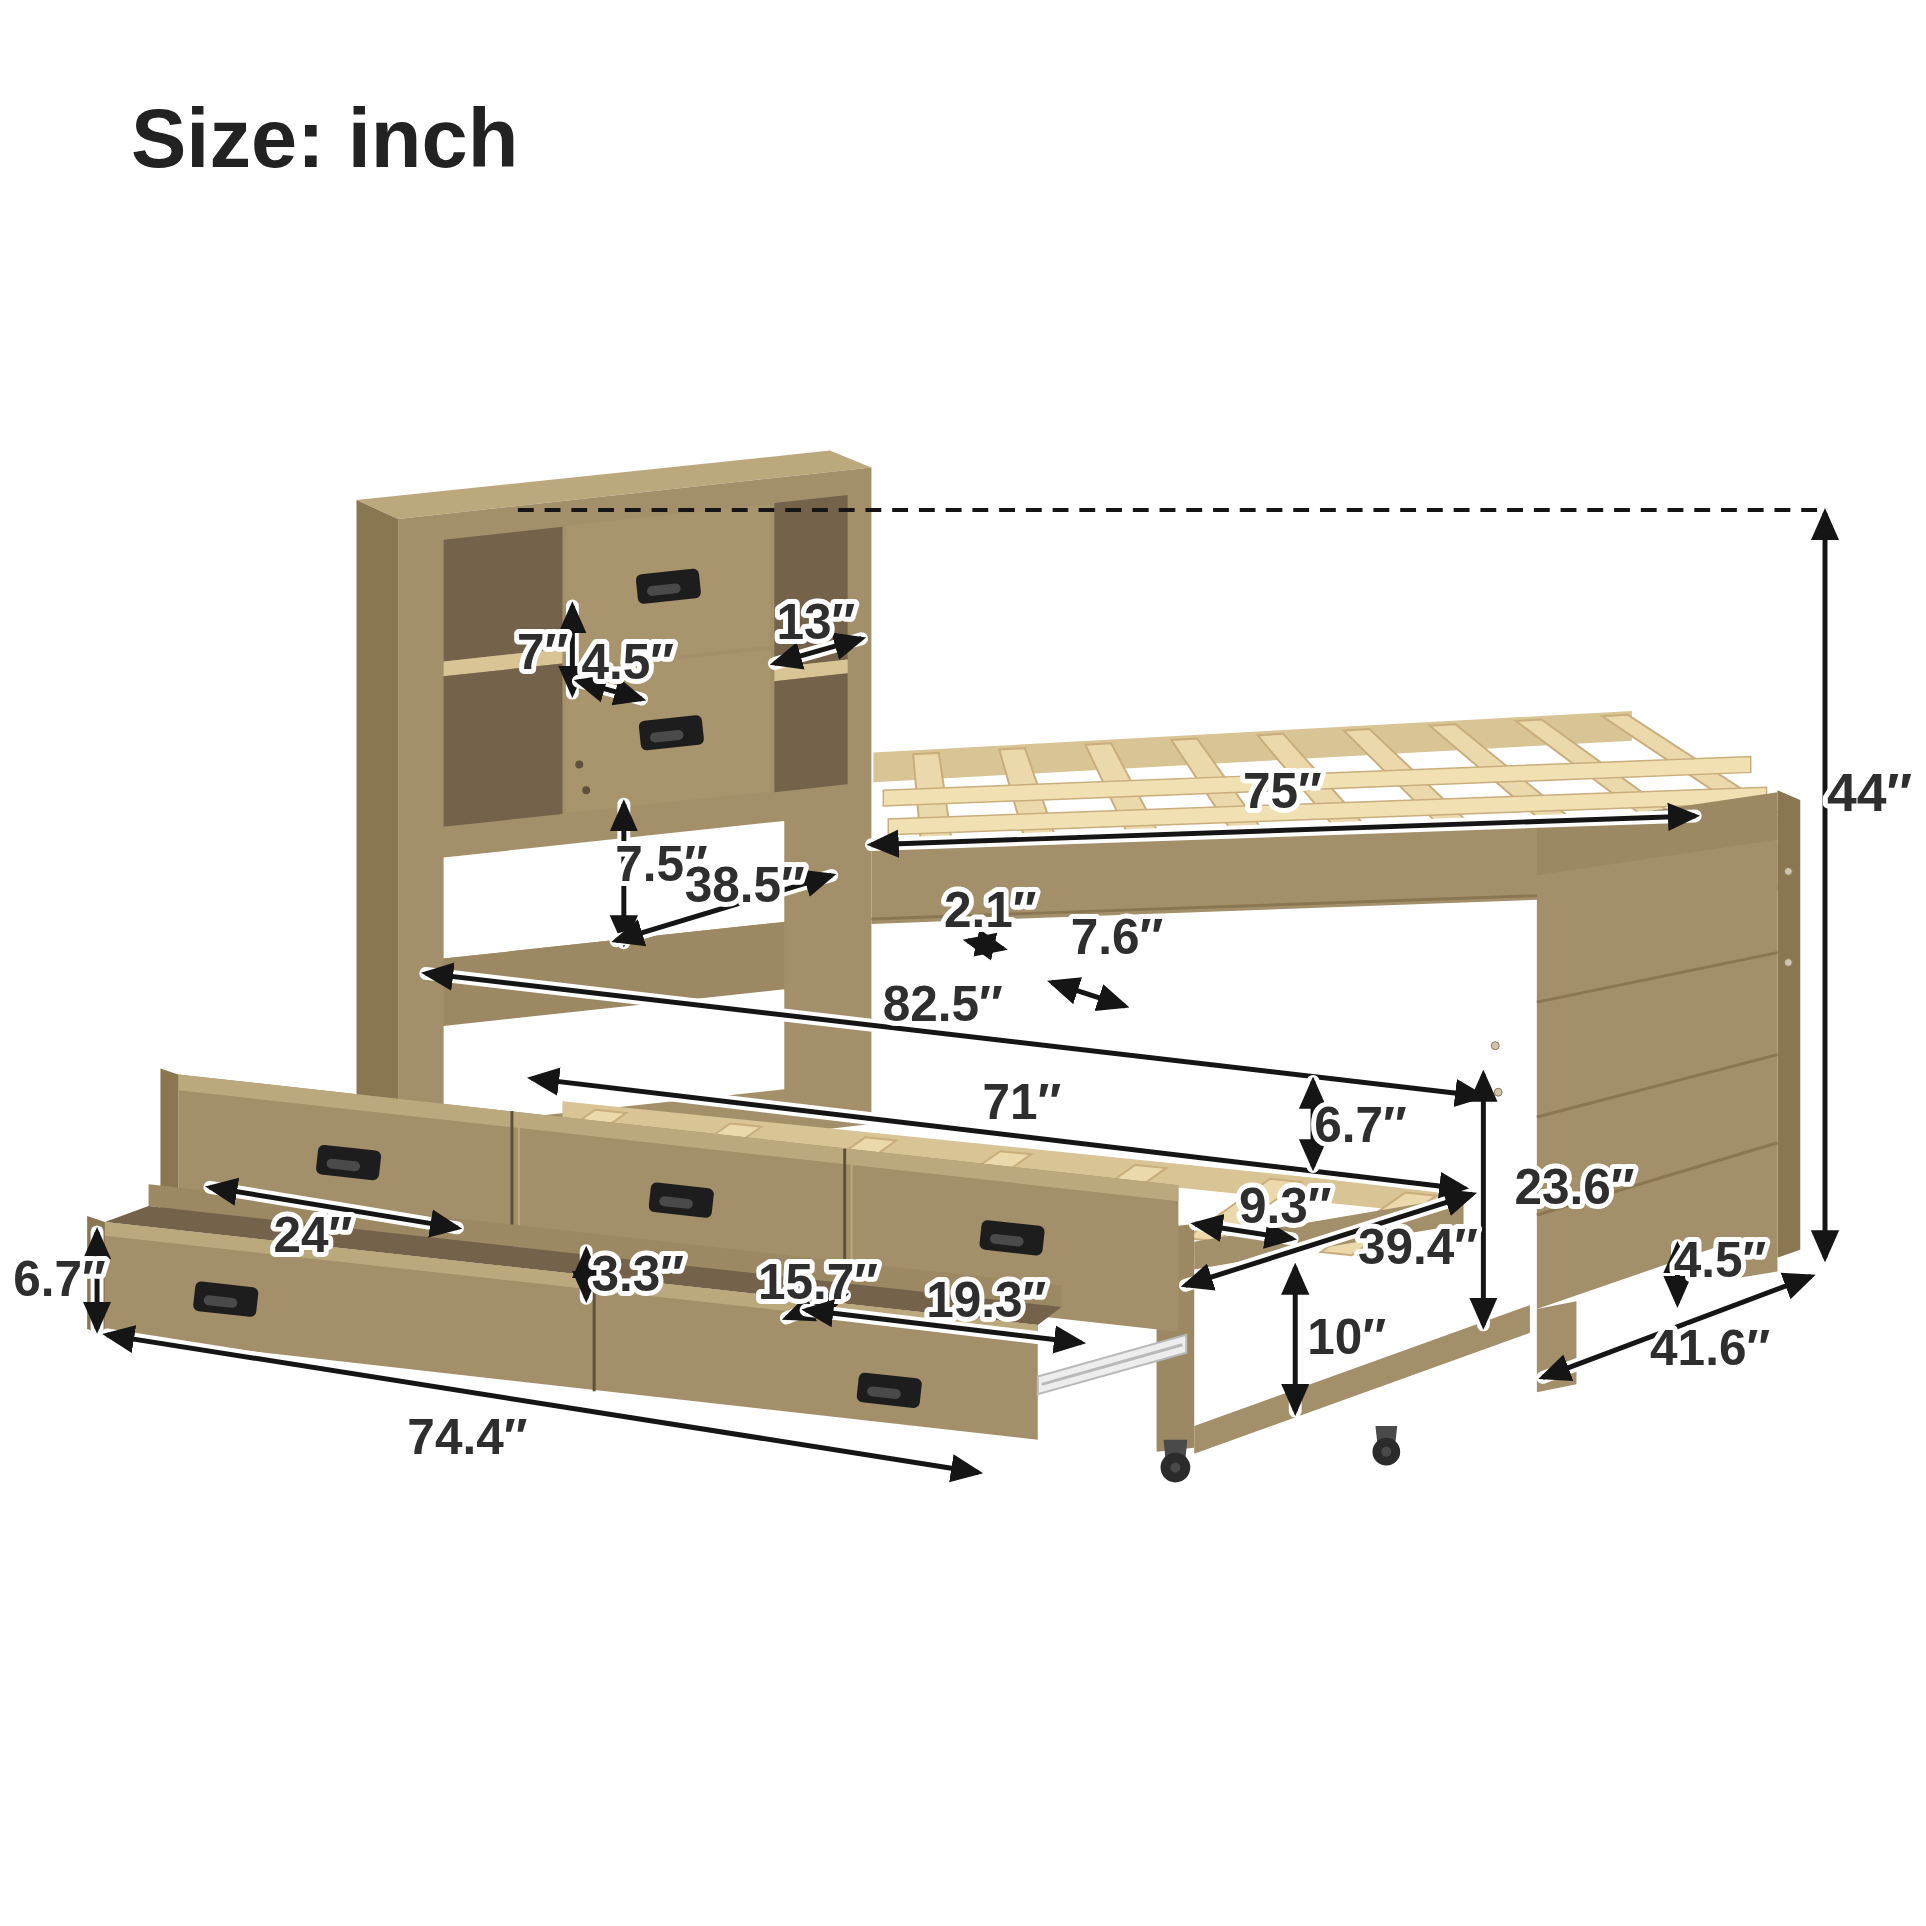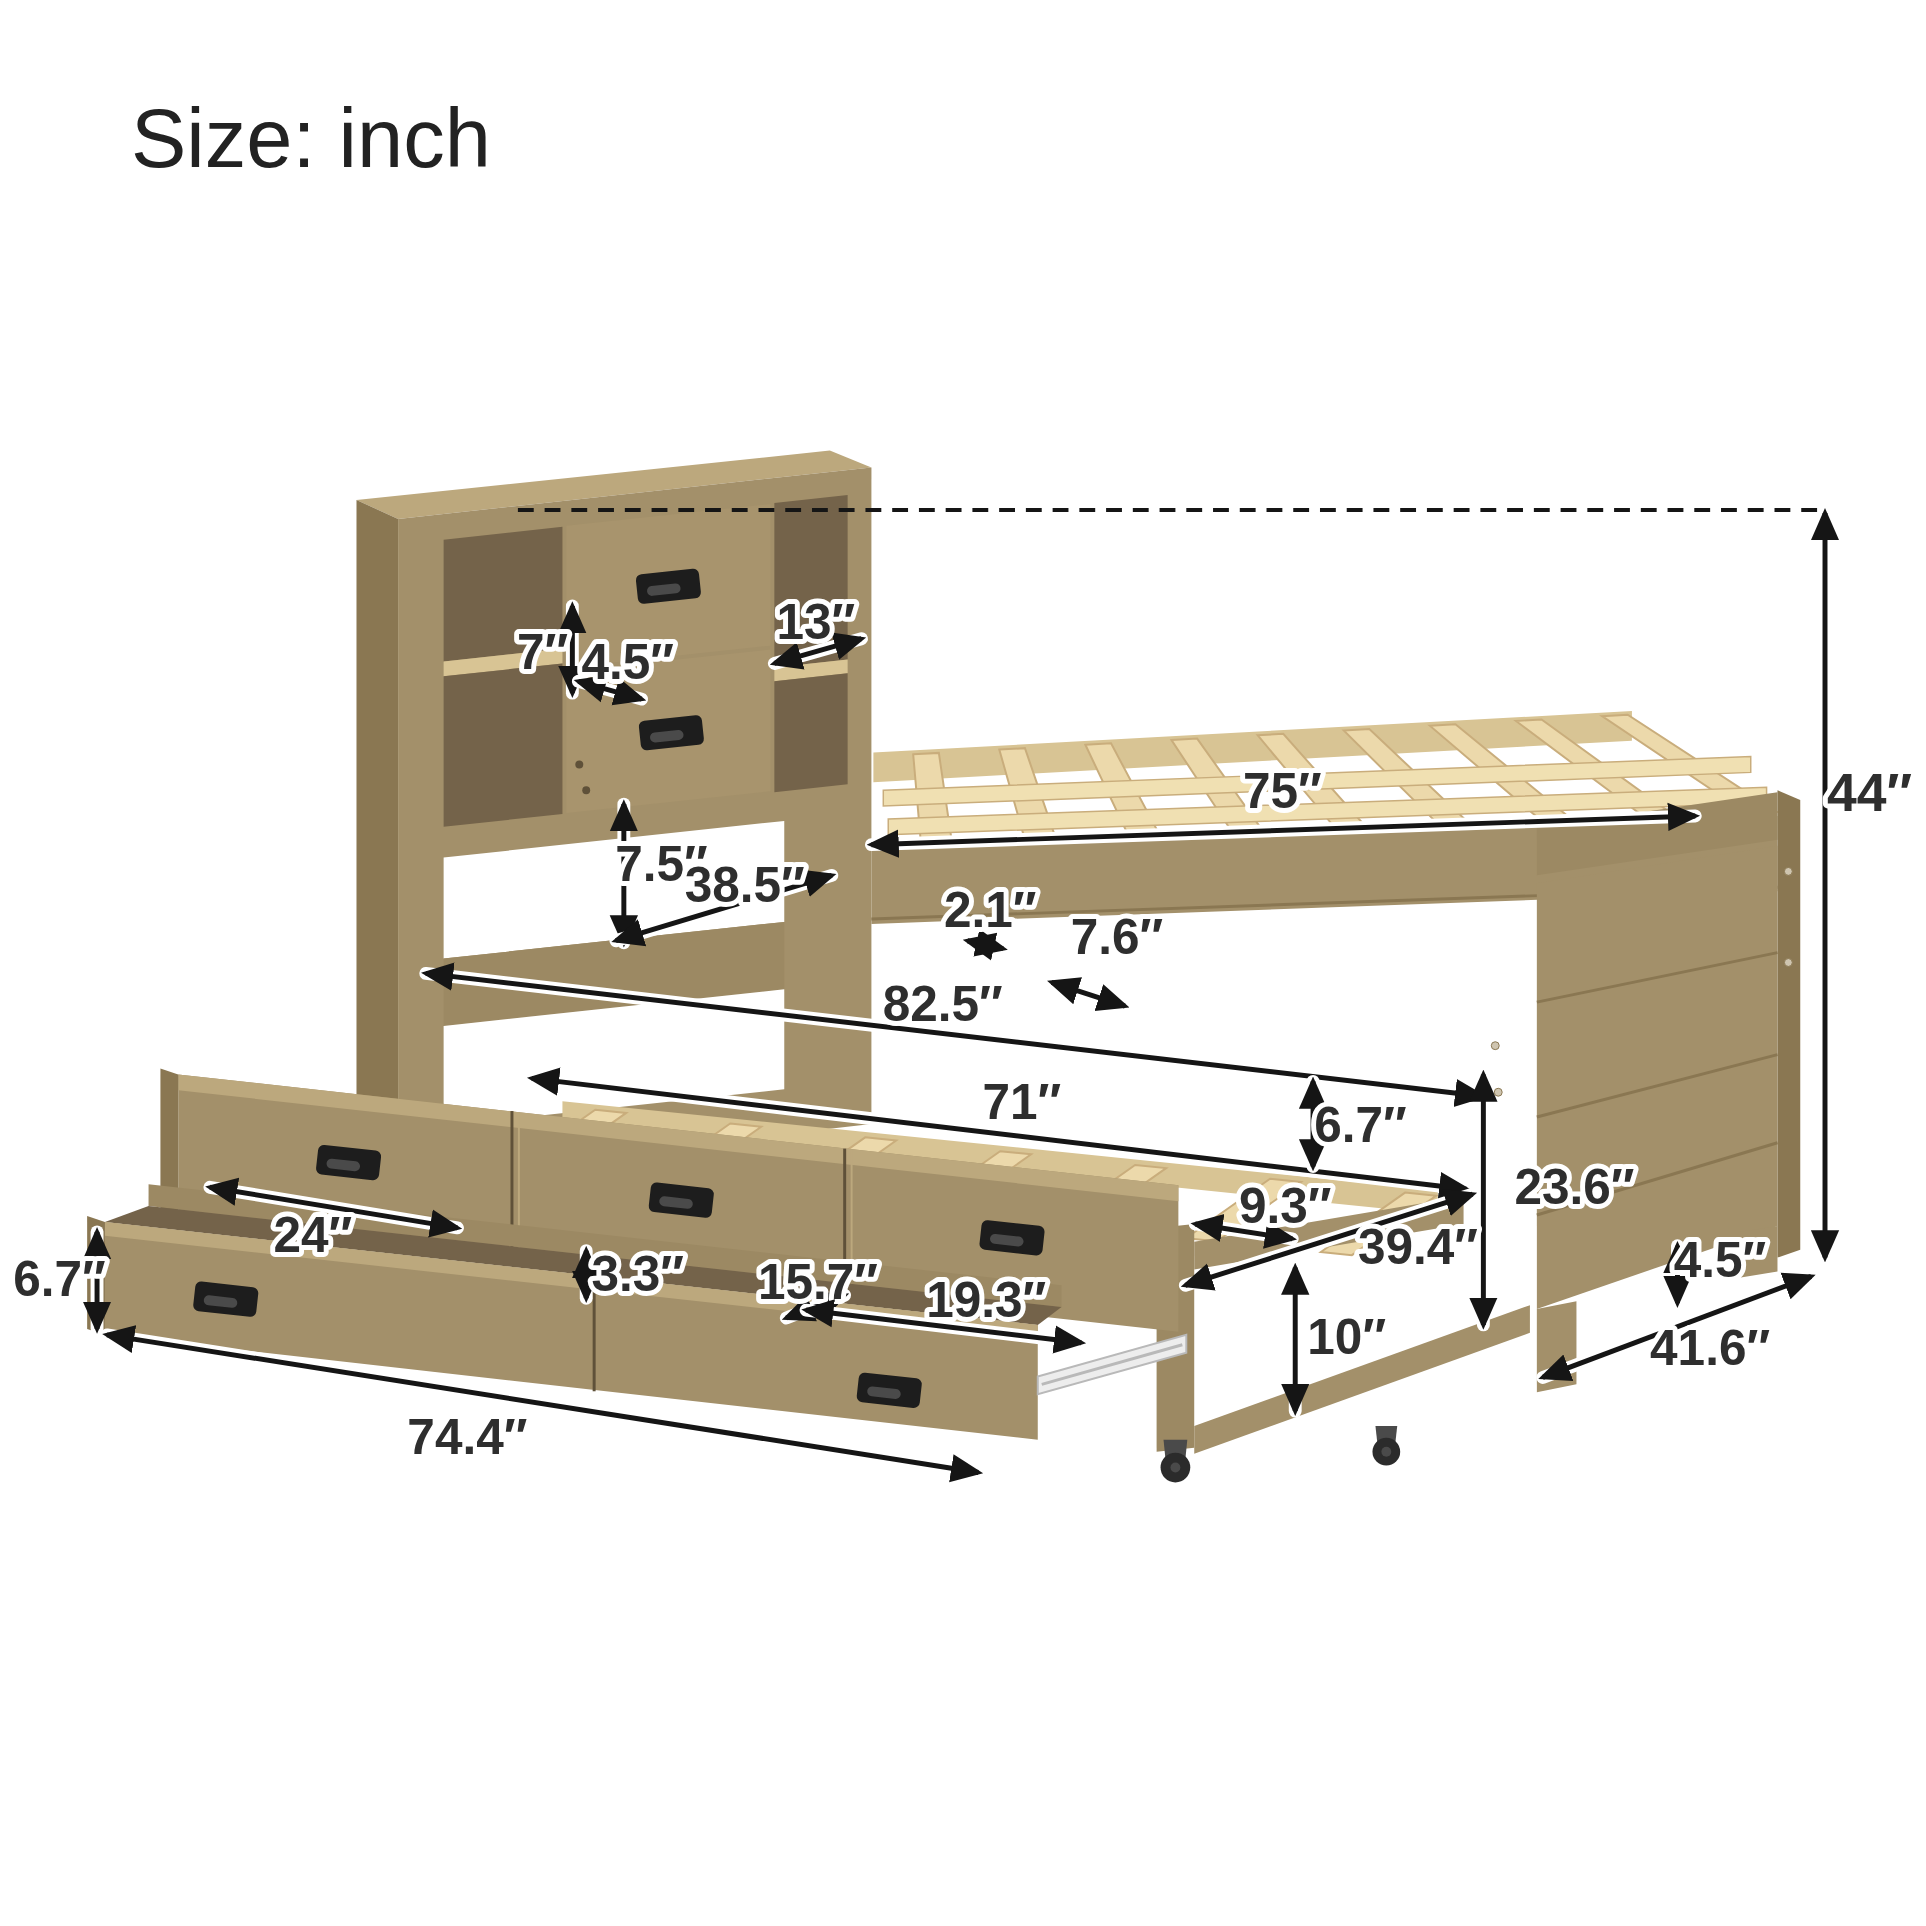--- a/index.html
+++ b/index.html
@@ -1,18 +1,18 @@
 <!DOCTYPE html>
 <html style="--c-background: #ffffff; --c-label: #2e2e2e; --c-label_halo: #ffffff; --c-arrow: #151515; --c-wood_front: #a3906a; --c-wood_top: #bca87d; --c-wood_side: #8a7752; --c-wood_stile: #9c8963; --c-interior_dark: #74634a; --c-interior_shadow: #5f5139; --c-drawer_face: #a8946d; --c-slat: #ecd9ab; --c-slat_edge: #c9ad7c; --c-rail_light: #d8c494; --c-rail_mid: #d2bd8e; --c-support_rail: #f0e0b2; --c-handle: #1d1d1d; --c-handle_notch: #4a4a4a; --c-metal: #ededed; --c-metal_edge: #b9b9b9; --c-caster: #2b2b2b; --c-screw: #cfc5b0;"><head>
 <meta charset="utf-8">
 <style>
   html,body{margin:0;padding:0;background:#fff;}
   .stage{position:relative;width:1927px;height:1927px;background:#fff;overflow:hidden;
          font-family:"Liberation Sans", sans-serif;}
-  .title{position:absolute;left:131px;top:91px;font-size:83px;font-weight:400;color:#222;}
+  .title{position:absolute;left:131px;top:91px;font-size:83px;font-weight:700;color:#222;}
   svg{position:absolute;left:0;top:0;}
   .dim-label{font-family:"Liberation Sans", sans-serif;font-weight:700;fill:var(--c-label);
              paint-order:stroke;stroke:var(--c-label_halo);stroke-width:10px;stroke-linejoin:round;}
 </style>
 </head>
 <body>
 
 <div class="stage">
   <div class="title">Size: inch</div>
 

